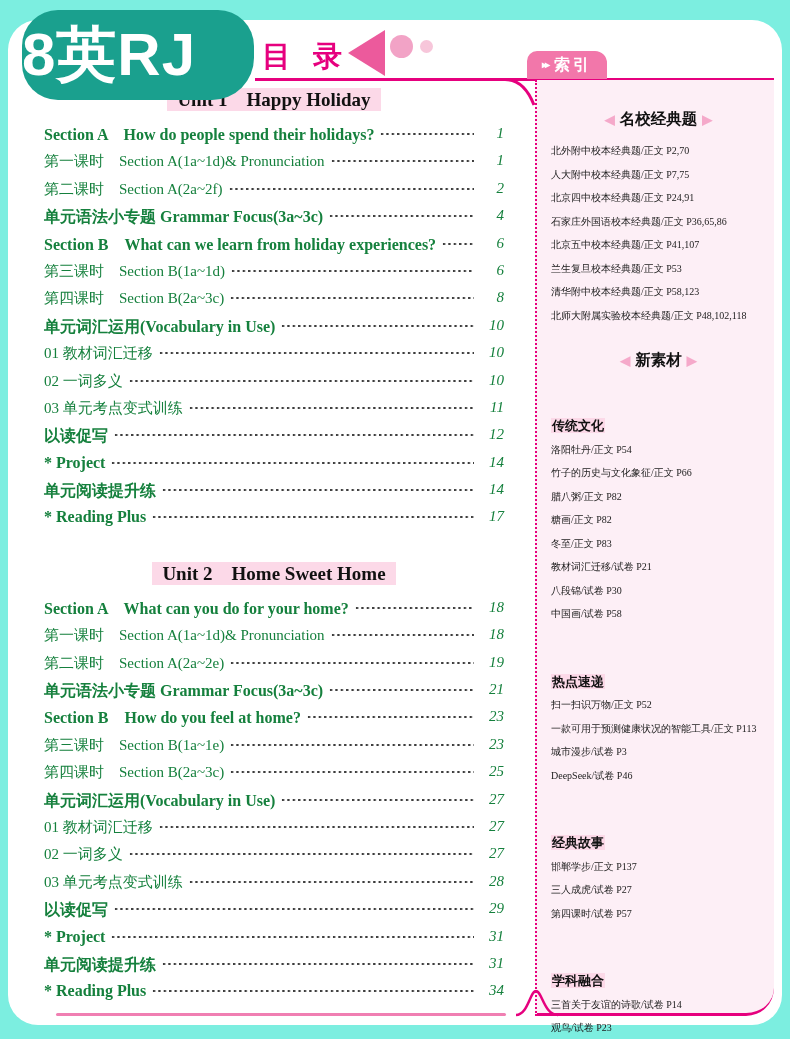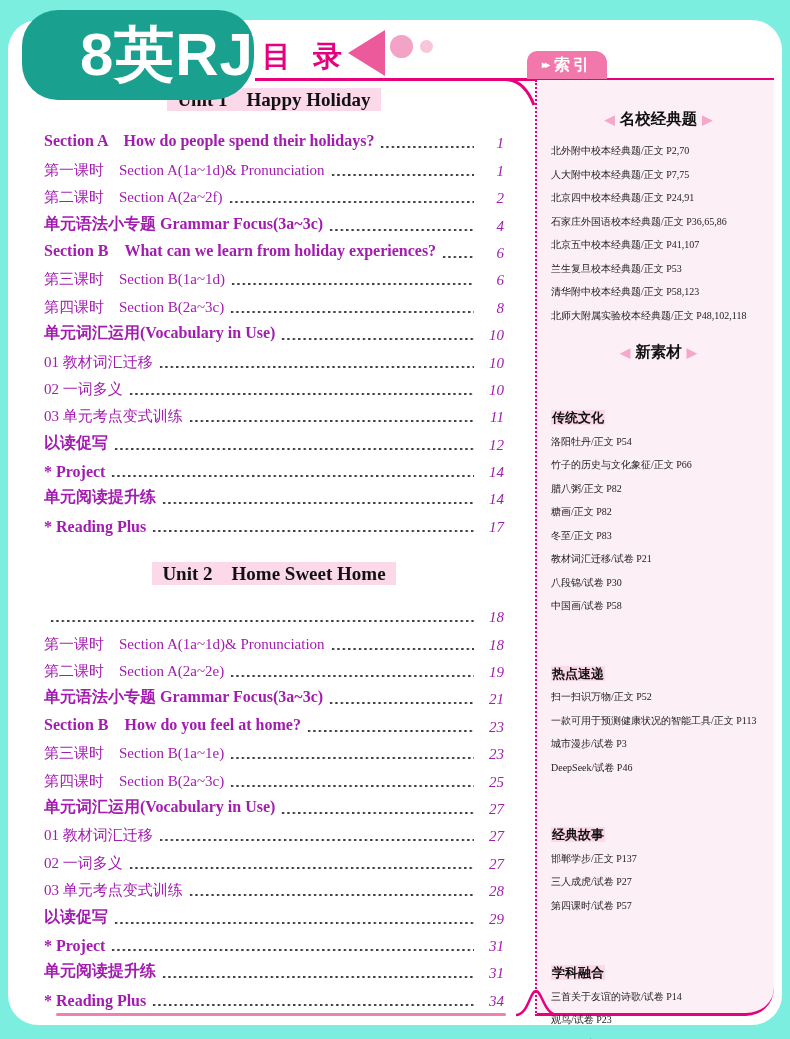--- a/index.html
+++ b/index.html
@@ -9,21 +9,21 @@
     font-family:"Liberation Sans",sans-serif;
   }
   .page{
     position:absolute;left:8px;top:20px;width:774px;height:1005px;
     background:#ffffff;border-radius:30px;
   }
   
   .badge{
     position:absolute;left:22px;top:10px;width:232px;height:90px;
     background:#1aa08e;border-radius:36px 36px 42px 36px;
-    color:#fff;display:flex;align-items:center;justify-content:flex-end;
+    color:#fff;display:flex;align-items:center;justify-content:flex-start;
     font-size:60px;font-weight:bold;letter-spacing:1px;z-index:5;
     font-family:"Liberation Sans",sans-serif;
   }
   .main-title{
     position:absolute;left:262px;top:37px;z-index:4;
     font-size:29px;font-weight:bold;color:#e6007e;letter-spacing:7px;
     white-space:pre;
   }
   .tri-left{
     position:absolute;left:348px;top:30px;width:0;height:0;z-index:4;
@@ -45,21 +45,21 @@
   .panel{
     position:absolute;left:535px;top:80px;width:239px;height:936px;z-index:2;
     background:#fdeff6;border-left:2px dotted #e6007e;border-bottom:3px solid #e6007e;
     border-bottom-right-radius:28px;box-sizing:border-box;
     padding:30px 8px 8px 14px;
   }
   .sec-title{
     text-align:center;font-weight:bold;font-size:15.5px;color:#111;
     margin:0 0 10px 0;line-height:18px;font-family:"Liberation Sans",sans-serif;
   }
-  .sec-title.later{margin-top:16px;}
+  .sec-title.later{margin-top:24px;}
   .sec-title .deco{color:#f5a9ca;font-size:13px;margin:0 5px;}
   .g-header{line-height:23.5px;margin-top:43px;}
   .g-header .hl{
     background:#fcd9e8;font-weight:bold;font-size:13px;color:#111;
     padding:0 1px;font-family:"Liberation Sans",sans-serif;
   }
   .item{
     font-size:10px;line-height:23.5px;color:#1b1b1b;
     font-family:"Liberation Serif",serif;
   }
@@ -67,22 +67,22 @@
   .swoosh{position:absolute;z-index:3;}
   
   .toc{position:absolute;left:44px;top:88px;width:460px;z-index:2;}
   .unit-title{text-align:center;line-height:24px;margin-bottom:12px;}
   .unit-title.later{margin-top:26px;}
   .unit-title span{
     background:#fcd9e8;padding:1px 10px;font-weight:bold;font-size:19px;
     font-family:"Liberation Serif",serif;white-space:pre;color:#111;
   }
   .row{
-    display:flex;align-items:flex-end;height:27.4px;
-    font-size:15px;color:#a21caf;font-family:"Liberation Serif",serif;
+    display:flex;align-items:flex-start;height:27.4px;
+    font-size:15px;color:#15803d;font-family:"Liberation Serif",serif;
   }
   .row .label{white-space:pre;flex:none;}
   .row.bold .label{font-weight:bold;font-size:16px;}
   .leader{
     flex:1;margin:6px 6px 0 6px;height:8px;
     background-image:radial-gradient(circle at 2px 3px,#3c3c3c 1.15px,transparent 1.4px);
     background-size:5.4px 8px;background-repeat:repeat-x;
   }
   .pnum{font-style:italic;min-width:24px;text-align:right;font-size:15px;flex:none;}
   .bottom-line{
@@ -227,20 +227,21 @@
       <span class="leader"></span>
       <span class="pnum">14</span>
     </div>
     <div class="row bold">
       <span class="label">* Reading Plus</span>
       <span class="leader"></span>
       <span class="pnum">17</span>
     </div>
     <div class="unit-title later"><span>Unit 2　Home Sweet Home</span></div>
     <div class="row bold">
+      <span class="label">Section A　What can you do for your home?</span>
       <span class="leader"></span>
       <span class="pnum">18</span>
     </div>
     <div class="row">
       <span class="label">第一课时　Section A(1a~1d)&amp; Pronunciation</span>
       <span class="leader"></span>
       <span class="pnum">18</span>
     </div>
     <div class="row">
       <span class="label">第二课时　Section A(2a~2e)</span>

